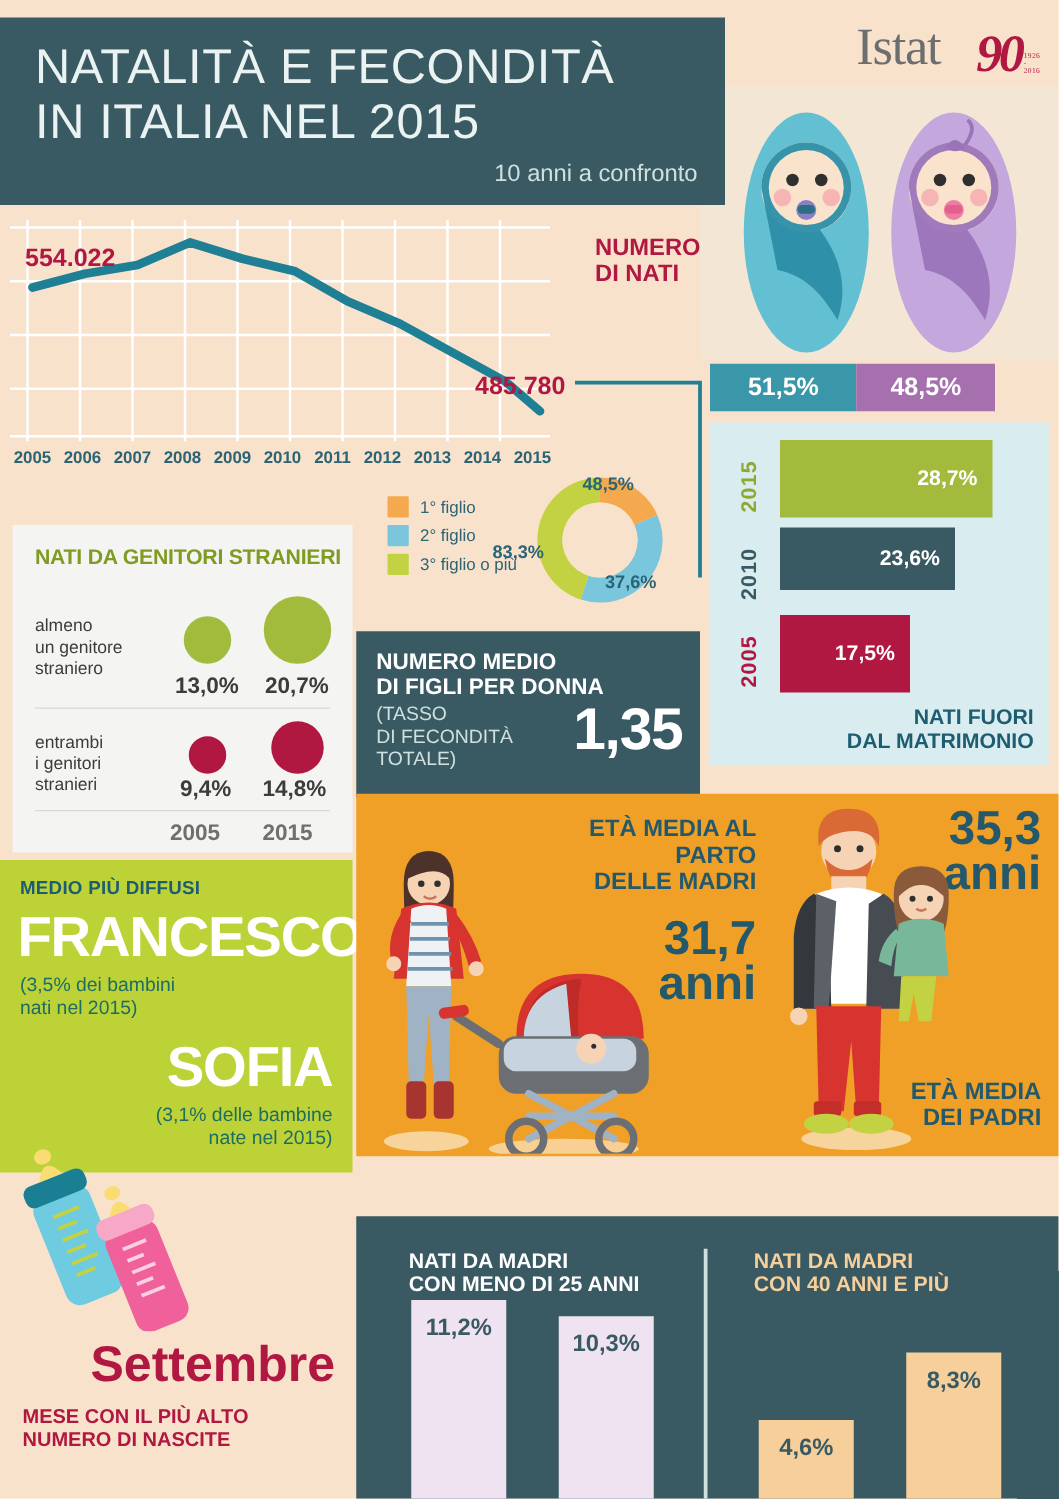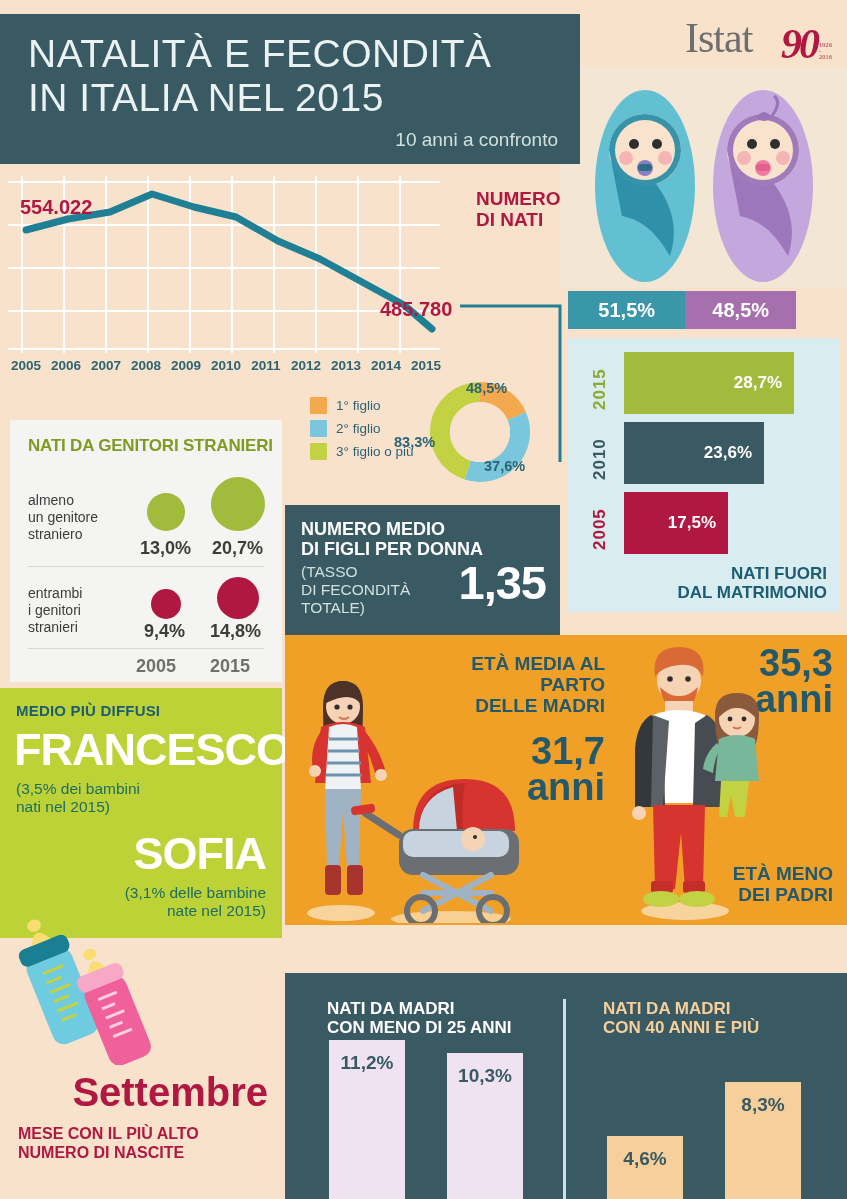--- a/index.html
+++ b/index.html
@@ -277,21 +277,21 @@
   <div class="abs" id="fuori">
     <div id="fuori-title">
       <div>NATI FUORI</div>
       <div>DAL MATRIMONIO</div>
     </div>
   <div class="fb-year" style="left: 22px; top: 18px; height: 54px; color: rgb(143, 168, 50);">2015</div>
       <div class="fb-bar" style="left: 56px; top: 14px; height: 62px; width: 170px; background: rgb(163, 187, 60);">
         <span>28,7%</span>
       </div>
       <div class="fb-year" style="left: 22px; top: 88px; height: 54px; color: rgb(58, 90, 99);">2010</div>
-      <div class="fb-bar" style="left: 56px; top: 84px; height: 62px; width: 140px; background: rgb(58, 90, 99);">
+      <div class="fb-bar" style="left: 56px; top: 84px; height: 50px; width: 140px; background: rgb(58, 90, 99);">
         <span>23,6%</span>
       </div>
       <div class="fb-year" style="left: 22px; top: 158px; height: 54px; color: rgb(176, 23, 65);">2005</div>
       <div class="fb-bar" style="left: 56px; top: 154px; height: 62px; width: 104px; background: rgb(176, 23, 65);">
         <span>17,5%</span>
       </div>
     </div>
 
   <div class="abs" id="nomi">
     <div id="nomi-t">MEDIO PIÙ DIFFUSI</div>
@@ -339,21 +339,21 @@
     <div id="sett-m">Settembre</div>
   </div>
 
   <div class="abs" id="eta">
     <div id="eta-mt" style="white-space:pre-line;">ETÀ MEDIA AL PARTO
 DELLE MADRI</div>
     <div id="eta-mv" style="white-space:pre-line;">31,7
 anni</div>
     <div id="eta-pv" style="white-space:pre-line;">35,3
 anni</div>
-    <div id="eta-pt" style="white-space:pre-line;">ETÀ MENO
+    <div id="eta-pt" style="white-space:pre-line;">ETÀ MEDIA
 DEI PADRI</div>
 
     <svg class="abs" style="left:14px;top:38px;" width="230" height="250">
       <g>
         <ellipse cx="42" cy="240" rx="34" ry="8" fill="#ffffff" opacity=".55"></ellipse>
         <path d="M24,34 q0,-26 20,-26 q20,0 20,26 q0,44 -8,62 l-24,0 q-8,-18 -8,-62z" fill="#4c3228"></path>
         <circle cx="44" cy="34" r="17" fill="#f7d3b5"></circle>
         <path d="M27,30 q0,-22 17,-22 q17,0 17,22 q-10,-12 -34,0z" fill="#4c3228"></path>
         <circle cx="38" cy="34" r="2.6" fill="#2f2f2f"></circle>
         <circle cx="51" cy="34" r="2.6" fill="#2f2f2f"></circle>

